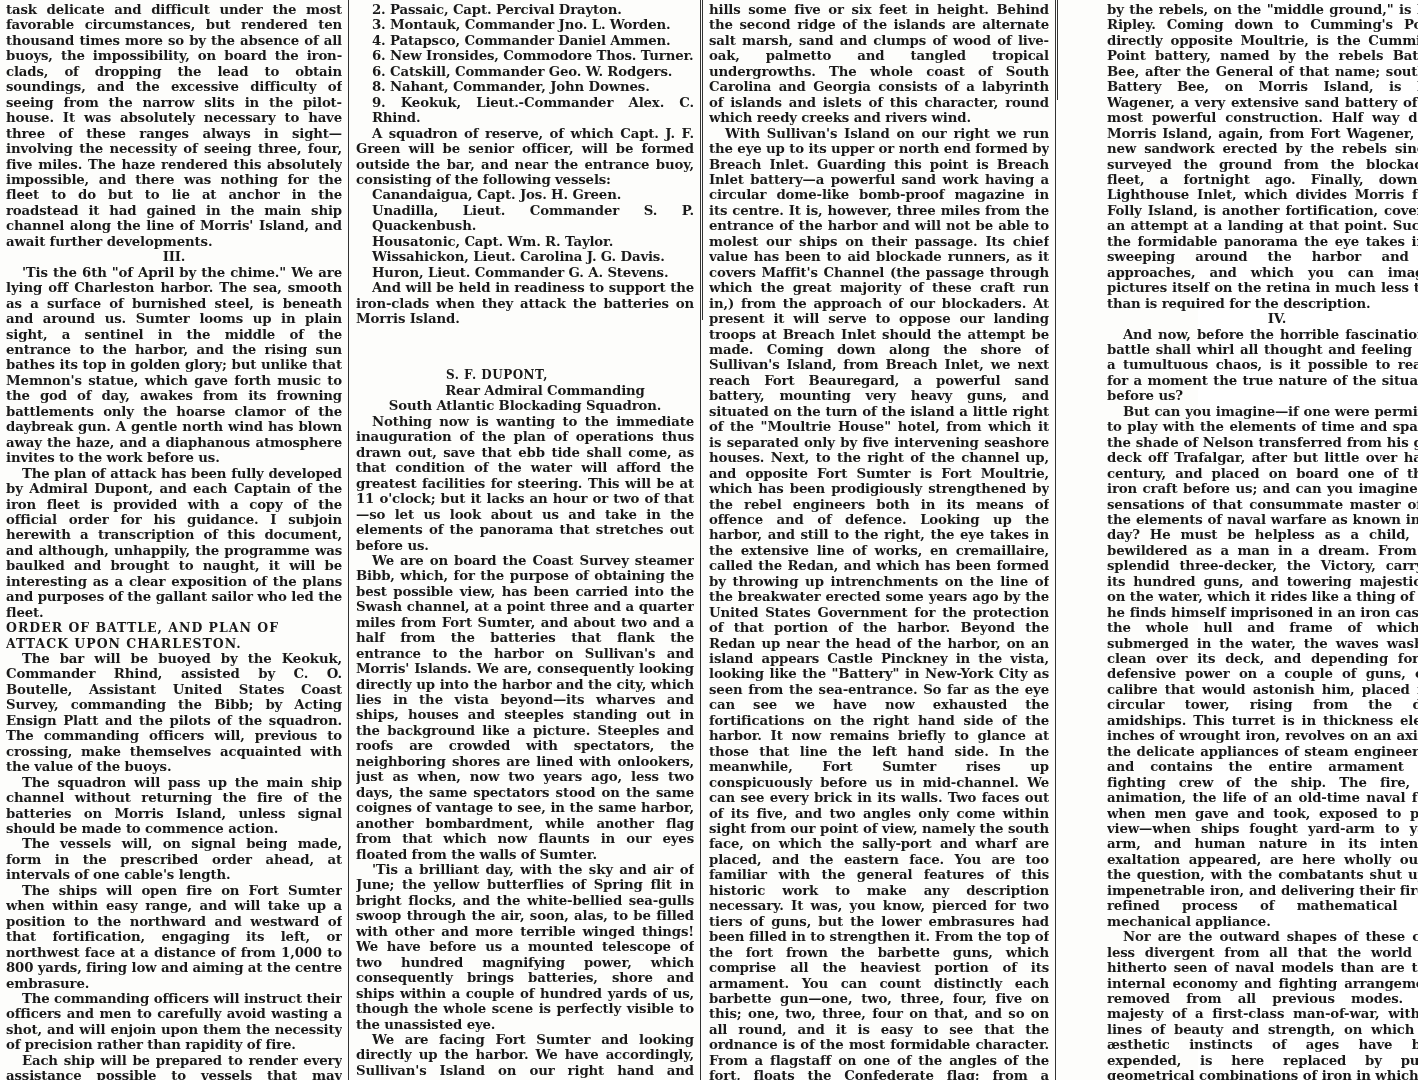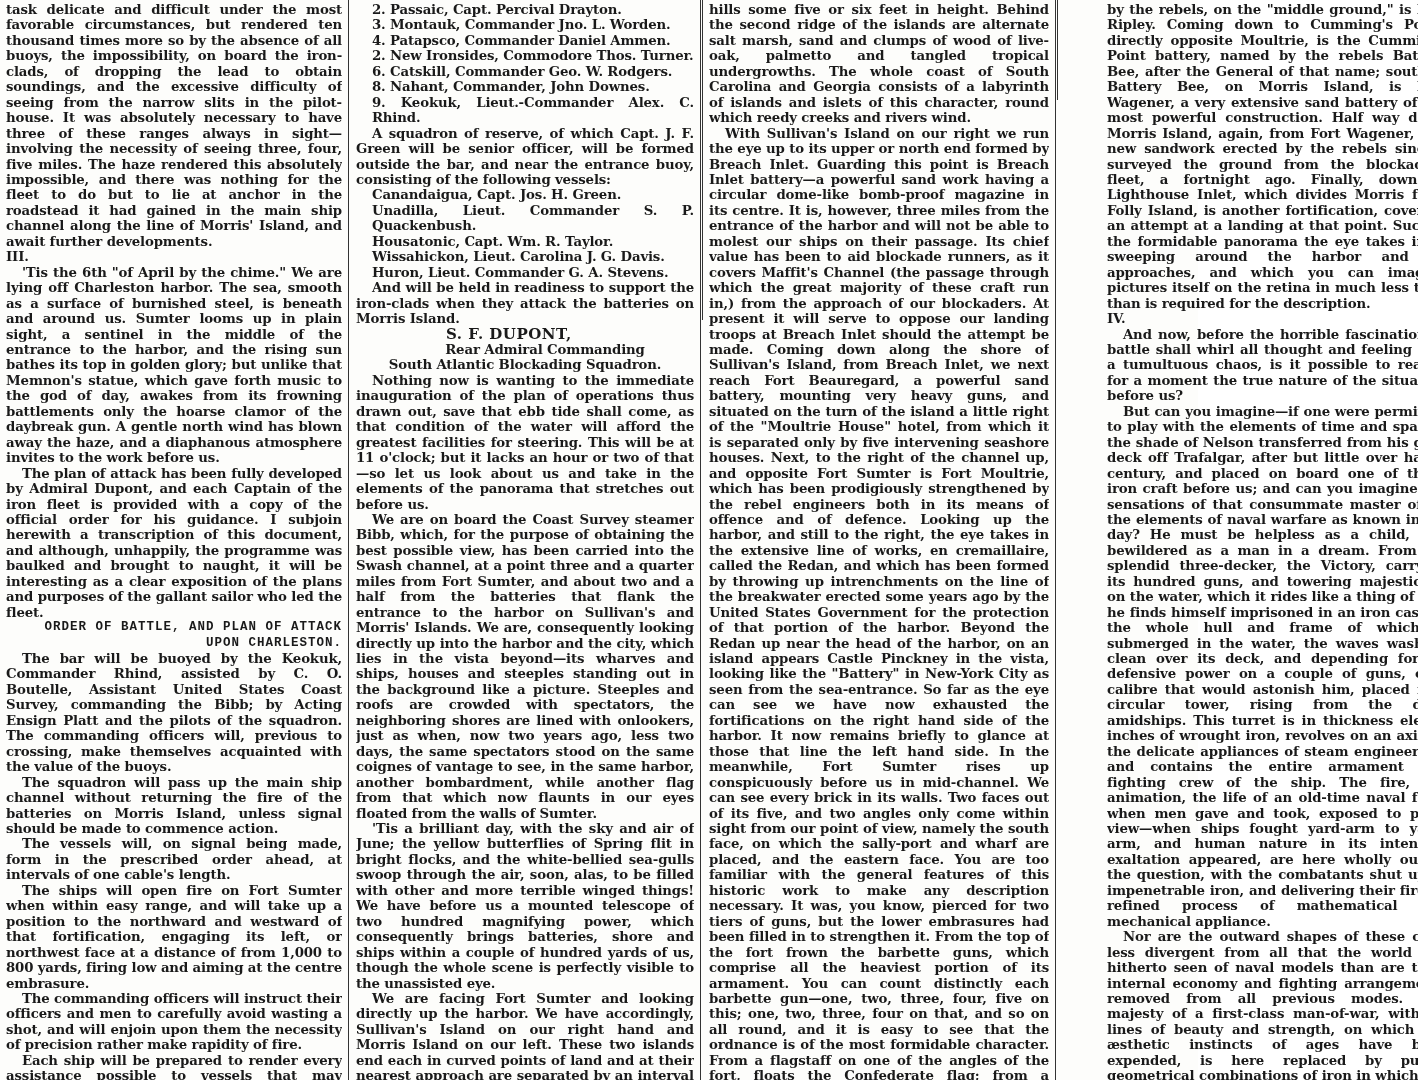--- a/index.html
+++ b/index.html
@@ -14,25 +14,25 @@
   .c3{left:709px;width:340px;}
   .c4{left:1067px;width:340px;margin-left:40px;}
   .rule{position:absolute;top:0;width:1px;background:#333;}
   .r1{left:348px;height:1080px;}
   .r2{left:700px;height:1080px;}
   .r3{left:1055px;height:1080px;}
   .r3b{left:1057px;top:0;height:100px;}
   .r2b{left:702px;top:0;height:320px;}
   p{margin:0;text-indent:1.2em;}
   p.noind{text-indent:0;}
-  .sec{text-align:left;margin:0;text-indent:0;font-weight:bold;}
-  .head{text-align:right;text-indent:0;font-variant:small-caps;letter-spacing:1px;font-size:12.5px;font-weight:bold;font-family:Liberation Mono, monospace;}
+  .sec{text-align:center;margin:0;text-indent:0;font-weight:bold;}
+  .head{text-align:left;text-indent:0;font-variant:small-caps;letter-spacing:1px;font-size:12.5px;font-weight:bold;}
   .list{padding-left:1.2em;text-indent:0;}
   .sig{text-align:center;text-indent:0;}
-  .sig1{font-size:15px;letter-spacing:0.5px;padding-left:90px;text-align:left;}
+  .sig1{font-size:12px;letter-spacing:0.5px;padding-left:90px;text-align:left;margin-top:41px;}
   .sig2{padding-left:40px;}
 </style>
 </head>
 <body>
 
 <div class="page">
   <div class="rule r1"></div>
   <div class="rule r2"></div>
   <div class="rule r2b"></div>
   <div class="rule r3"></div>
@@ -41,28 +41,28 @@
   <div class="col c1">
       <p class="noind">task delicate and difficult under the most favorable circumstances, but rendered ten thousand times more so by the absence of all buoys, the impossibility, on board the iron-clads, of dropping the lead to obtain soundings, and the excessive difficulty of seeing from the narrow slits in the pilot-house. It was absolutely necessary to have three of these ranges always in sight—involving the necessity of seeing three, four, five miles. The haze rendered this absolutely impossible, and there was nothing for the fleet to do but to lie at anchor in the roadstead it had gained in the main ship channel along the line of Morris' Island, and await further developments.</p>
       <p class="sec">III.</p>
       <p class="">'Tis the 6th "of April by the chime." We are lying off Charleston harbor. The sea, smooth as a surface of burnished steel, is beneath and around us. Sumter looms up in plain sight, a sentinel in the middle of the entrance to the harbor, and the rising sun bathes its top in golden glory; but unlike that Memnon's statue, which gave forth music to the god of day, awakes from its frowning battlements only the hoarse clamor of the daybreak gun. A gentle north wind has blown away the haze, and a diaphanous atmosphere invites to the work before us.</p>
       <p class="">The plan of attack has been fully developed by Admiral Dupont, and each Captain of the iron fleet is provided with a copy of the official order for his guidance. I subjoin herewith a transcription of this document, and although, unhappily, the programme was baulked and brought to naught, it will be interesting as a clear exposition of the plans and purposes of the gallant sailor who led the fleet.</p>
       <p class="head">ORDER OF BATTLE, AND PLAN OF ATTACK UPON CHARLESTON.</p>
       <p class="">The bar will be buoyed by the Keokuk, Commander Rhind, assisted by C. O. Boutelle, Assistant United States Coast Survey, commanding the Bibb; by Acting Ensign Platt and the pilots of the squadron. The commanding officers will, previous to crossing, make themselves acquainted with the value of the buoys.</p>
       <p class="">The squadron will pass up the main ship channel without returning the fire of the batteries on Morris Island, unless signal should be made to commence action.</p>
       <p class="">The vessels will, on signal being made, form in the prescribed order ahead, at intervals of one cable's length.</p>
       <p class="">The ships will open fire on Fort Sumter when within easy range, and will take up a position to the northward and westward of that fortification, engaging its left, or northwest face at a distance of from 1,000 to 800 yards, firing low and aiming at the centre embrasure.</p>
-      <p class="">The commanding officers will instruct their officers and men to carefully avoid wasting a shot, and will enjoin upon them the necessity of precision rather make rapidity of fire.</p>
+      <p class="">The commanding officers will instruct their officers and men to carefully avoid wasting a shot, and will enjoin upon them the necessity of precision rather than rapidity of fire.</p>
       <p class="">Each ship will be prepared to render every assistance possible to vessels that may require it.</p>
     </div>
   <div class="col c2">
       <p class="list">2. Passaic, Capt. Percival Drayton.</p>
       <p class="list">3. Montauk, Commander Jno. L. Worden.</p>
       <p class="list">4. Patapsco, Commander Daniel Ammen.</p>
-      <p class="list">2. New Ironsides, Commodore Thos. Turner.</p>
+      <p class="list">6. New Ironsides, Commodore Thos. Turner.</p>
       <p class="list">6. Catskill, Commander Geo. W. Rodgers.</p>
       <p class="list">8. Nahant, Commander, John Downes.</p>
       <p class="list">9. Keokuk, Lieut.-Commander Alex. C. Rhind.</p>
       <p class="">A squadron of reserve, of which Capt. J. F. Green will be senior officer, will be formed outside the bar, and near the entrance buoy, consisting of the following vessels:</p>
       <p class="list">Canandaigua, Capt. Jos. H. Green.</p>
       <p class="list">Unadilla, Lieut. Commander S. P. Quackenbush.</p>
       <p class="list">Housatonic, Capt. Wm. R. Taylor.</p>
       <p class="list">Wissahickon, Lieut. Carolina J. G. Davis.</p>
       <p class="list">Huron, Lieut. Commander G. A. Stevens.</p>
       <p class="">And will be held in readiness to support the iron-clads when they attack the batteries on Morris Island.</p>

